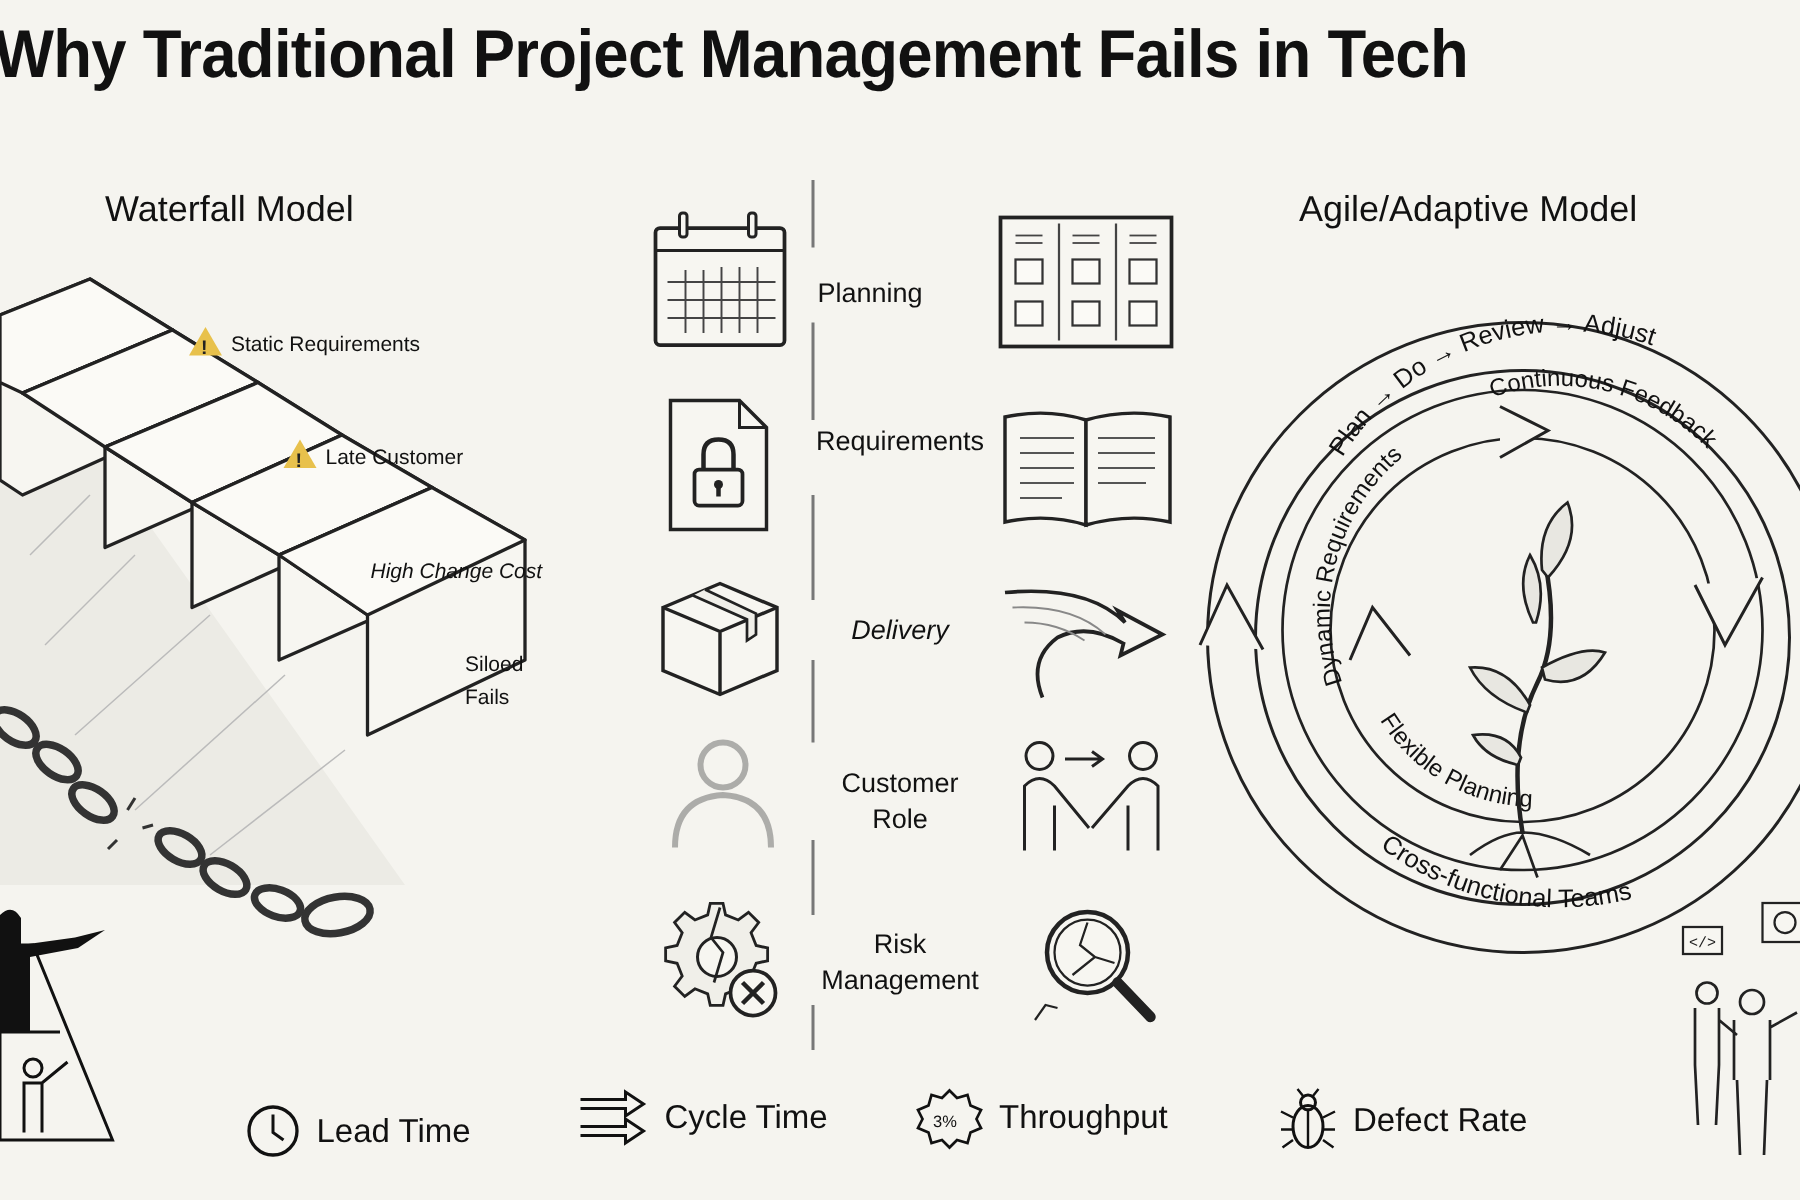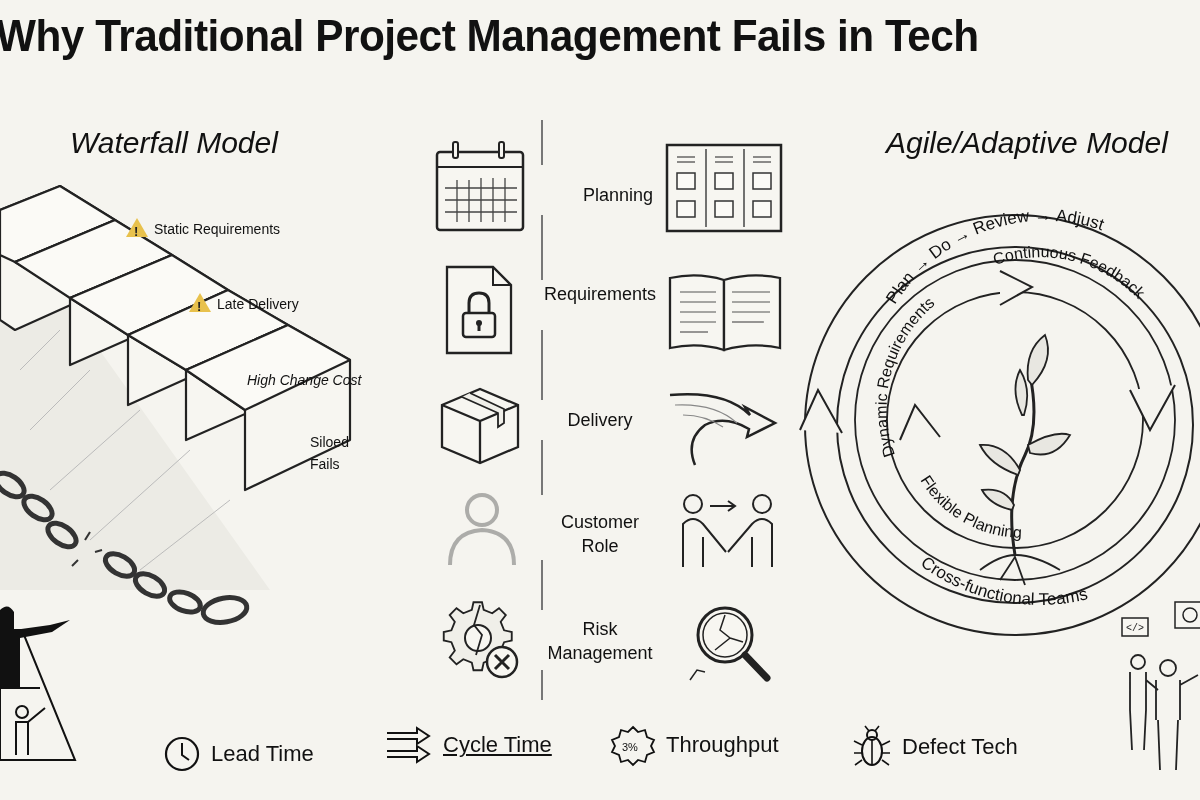--- a/index.html
+++ b/index.html
@@ -1,20 +1,20 @@
 <!DOCTYPE html>
 <html><head>
 <meta charset="utf-8">
 <style>
   html,body{margin:0;padding:0;}
   body{width:1200px;height:800px;background:#f5f4ef;position:relative;overflow:hidden;
        font-family:"Liberation Sans",sans-serif;color:#111;}
   .abs{position:absolute;}
   .title{left:-4px;top:10px;width:1210px;font-size:45px;font-weight:bold;letter-spacing:-0.5px;white-space:nowrap;transform:scaleX(0.94);transform-origin:left;}
-  .section-title{font-size:30px;font-weight:normal;font-style:italic;}
+  .section-title{font-size:24px;font-weight:normal;}
   .wf-label{font-size:14px;line-height:22px;}
   .warn{display:inline-block;width:0;height:0;border-left:11px solid transparent;border-right:11px solid transparent;border-bottom:19px solid #e8c14c;position:relative;vertical-align:-3px;margin-right:6px;}
   .warn::after{content:"!";position:absolute;left:-3px;top:3px;font-size:13px;font-weight:bold;color:#222;}
   .mid-label{font-size:18px;text-align:center;width:130px;line-height:24px;}
   .divider{left:541px;width:2px;background:#777;}
   .metric{font-size:22px;display:flex;align-items:center;gap:10px;}
   svg{overflow:visible;}
 </style>
 </head>
 <body>
@@ -49,21 +49,21 @@
     <line x1="50" y1="320" x2="140" y2="240"></line>
       <line x1="90" y1="370" x2="190" y2="280"></line>
     <line x1="140" y1="400" x2="230" y2="330"></line>
   </g>
 </svg>
 
 <div class="abs wf-label" style="left:126px;top:218px;">
   <span class="warn"></span><span>Static Requirements</span>
 </div>
 <div class="abs wf-label" style="left:189px;top:293px;">
-  <span class="warn"></span><span>Late Delivery</span>
+  <span class="warn"></span><span>Late Customer</span>
 </div>
 <div class="abs wf-label" style="left:247px;top:369px;font-style:italic;">High Change Cost</div>
 <div class="abs wf-label" style="left:310px;top:431px;">
   <div>Siloed</div>
   <div>Fails</div>
 </div>
 
 <svg class="abs" style="left:0;top:460px;" width="280" height="180">
   <g fill="none" stroke="#333" stroke-width="5">
     <ellipse cx="10" cy="25" rx="16" ry="9" transform="rotate(35 10 25)"></ellipse>
@@ -105,21 +105,21 @@
     <line x1="10" y1="48" x2="82" y2="48"></line>
       <line x1="10" y1="60" x2="82" y2="60"></line>
       <line x1="10" y1="72" x2="82" y2="72"></line>
     <line x1="22" y1="40" x2="22" y2="82"></line>
       <line x1="34" y1="40" x2="34" y2="82"></line>
       <line x1="46" y1="38" x2="46" y2="82"></line>
     <line x1="58" y1="38" x2="58" y2="82"></line>
       <line x1="70" y1="38" x2="70" y2="82"></line>
   </g>
 </svg>
-<div class="abs mid-label" style="left:553px;top:183px;">Planning</div>
+<div class="abs mid-label" style="left:515px;top:183px;">Planning</div>
 <svg class="abs" style="left:665px;top:143px;" width="120" height="92">
   <rect x="2" y="2" width="114" height="86" fill="#f7f6f1" stroke="#222" stroke-width="2.5"></rect>
   <line x1="41" y1="6" x2="41" y2="84" stroke="#444" stroke-width="1.5"></line>
   <line x1="79" y1="6" x2="79" y2="84" stroke="#444" stroke-width="1.5"></line>
   <g fill="#fbfaf6" stroke="#333" stroke-width="1.5">
     <rect x="12" y="30" width="18" height="16"></rect>
       <rect x="50" y="30" width="18" height="16"></rect>
       <rect x="88" y="30" width="18" height="16"></rect>
     <rect x="12" y="58" width="18" height="16"></rect>
       <rect x="50" y="58" width="18" height="16"></rect>
@@ -158,21 +158,21 @@
       <line x1="64" y1="42" x2="102" y2="42"></line>
       <line x1="64" y1="52" x2="96" y2="52"></line>
   </g>
 </svg>
 
 <svg class="abs" style="left:440px;top:385px;" width="82" height="80">
   <path d="M2 20 L40 4 L78 20 L78 62 L40 78 L2 62Z" fill="#f7f6f1" stroke="#222" stroke-width="2.3"></path>
   <path d="M2 20 L40 36 L78 20 M40 36 L40 78" fill="none" stroke="#222" stroke-width="2.3"></path>
   <path d="M22 12 L58 28 L58 42 L64 38 L64 24 L30 8" fill="#f0efe9" stroke="#222" stroke-width="1.8"></path>
 </svg>
-<div class="abs mid-label" style="left:535px;top:408px;">Delivery</div>
+<div class="abs mid-label" style="left:535px;top:408px;font-style:italic;">Delivery</div>
 <svg class="abs" style="left:665px;top:385px;" width="120" height="85">
   <path d="M5 10 Q60 5 85 30 L80 22 L110 38 L82 52 L84 44 Q60 30 40 40 Q20 55 30 80" fill="none" stroke="#222" stroke-width="2.5"></path>
   <path d="M10 20 Q50 18 72 38 M18 30 Q40 30 58 42" fill="none" stroke="#888" stroke-width="1.2"></path>
 </svg>
 
 <svg class="abs" style="left:445px;top:490px;" width="75" height="80" opacity="0.5">
   <circle cx="37" cy="20" r="15" fill="none" stroke="#666" stroke-width="4"></circle>
   <path d="M5 75 Q5 42 37 40 Q69 42 69 75" fill="none" stroke="#666" stroke-width="4"></path>
 </svg>
 <div class="abs mid-label" style="left:535px;top:510px;">
@@ -202,21 +202,21 @@
   <div>Management</div>
 </div>
 <svg class="abs" style="left:685px;top:600px;" width="90" height="85">
   <circle cx="40" cy="35" r="27" fill="#f7f6f1" stroke="#222" stroke-width="3"></circle>
   <circle cx="40" cy="35" r="22" fill="none" stroke="#222" stroke-width="1.5"></circle>
   <path d="M60 55 L82 78" stroke="#222" stroke-width="7" stroke-linecap="round"></path>
   <path d="M40 15 L35 30 L45 38 L30 50 M45 38 L58 42" fill="none" stroke="#222" stroke-width="1.5"></path>
   <path d="M5 80 L12 70 L20 72" fill="none" stroke="#222" stroke-width="1.5"></path>
 </svg>
 
-<div class="abs section-title" style="left:866px;top:126px;margin-left:20px;">Agile/Adaptive Model</div>
+<div class="abs section-title" style="left:866px;top:126px;">Agile/Adaptive Model</div>
 
 <svg class="abs" style="left:800px;top:175px;" width="400" height="460">
   <defs>
     <path id="outerTop" d="M95 130 A175 175 0 0 1 380 110"></path>
     <path id="innerTop" d="M195 90 A135 135 0 0 1 370 180"></path>
     <path id="innerLeft" d="M95 280 A135 135 0 0 1 200 100"></path>
     <path id="innerBottom" d="M120 305 A120 120 0 0 0 310 325"></path>
     <path id="outerBottom" d="M120 390 A200 200 0 0 0 345 400"></path>
   </defs>
 
@@ -271,34 +271,34 @@
   </g>
 </svg>
 
 <div class="abs metric" style="left:163px;top:735px;justify-content:center;">
   <svg width="38" height="38">
     <circle cx="19" cy="19" r="16" fill="none" stroke="#111" stroke-width="2.2"></circle>
     <path d="M19 8 L19 20 L26 25" fill="none" stroke="#111" stroke-width="2"></path>
   </svg>
   <span>Lead Time</span>
 </div>
-<div class="abs metric" style="left:385px;top:725px;text-decoration:underline;">
+<div class="abs metric" style="left:385px;top:725px;">
   <svg width="48" height="40">
     <path d="M2 8 L32 8 L32 3 L44 11 L32 19 L32 14 L2 14" fill="none" stroke="#111" stroke-width="2"></path>
     <path d="M2 26 L32 26 L32 21 L44 29 L32 37 L32 32 L2 32" fill="none" stroke="#111" stroke-width="2"></path>
   </svg>
   <span>Cycle Time</span>
 </div>
 <div class="abs metric" style="left:610px;top:725px;">
   <svg width="46" height="40">
     <path d="M23 2 L28 7 L35 5 L37 12 L44 15 L41 21 L44 27 L37 30 L35 37 L28 35 L23 40 L18 35 L11 37 L9 30 L2 27 L5 21 L2 15 L9 12 L11 5 L18 7Z" fill="none" stroke="#111" stroke-width="1.8"></path>
     <text x="12" y="26" font-family="Liberation Sans, sans-serif" font-size="11" fill="#111" id="badge-text">3%</text>
   </svg>
   <span>Throughput</span>
 </div>
 <div class="abs metric" style="left:852px;top:725px;">
   <svg width="40" height="44">
     <ellipse cx="20" cy="26" rx="10" ry="14" fill="none" stroke="#111" stroke-width="2"></ellipse>
     <circle cx="20" cy="10" r="5" fill="none" stroke="#111" stroke-width="2"></circle>
     <path d="M20 14 L20 40 M10 20 L2 16 M10 28 L2 28 M10 35 L3 40 M30 20 L38 16 M30 28 L38 28 M30 35 L37 40 M17 6 L13 1 M23 6 L27 1" fill="none" stroke="#111" stroke-width="1.6"></path>
   </svg>
-  <span>Defect Tech</span>
+  <span>Defect Rate</span>
 </div>
 
 </body></html>

